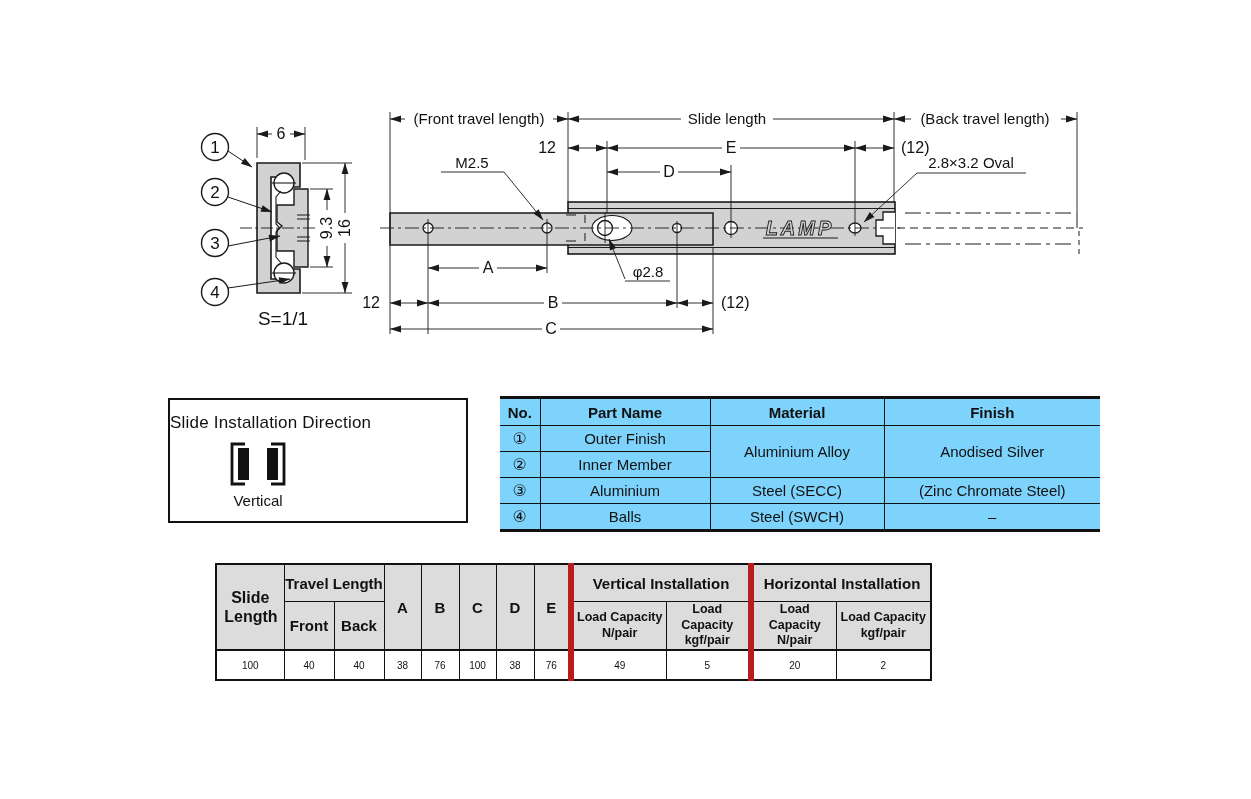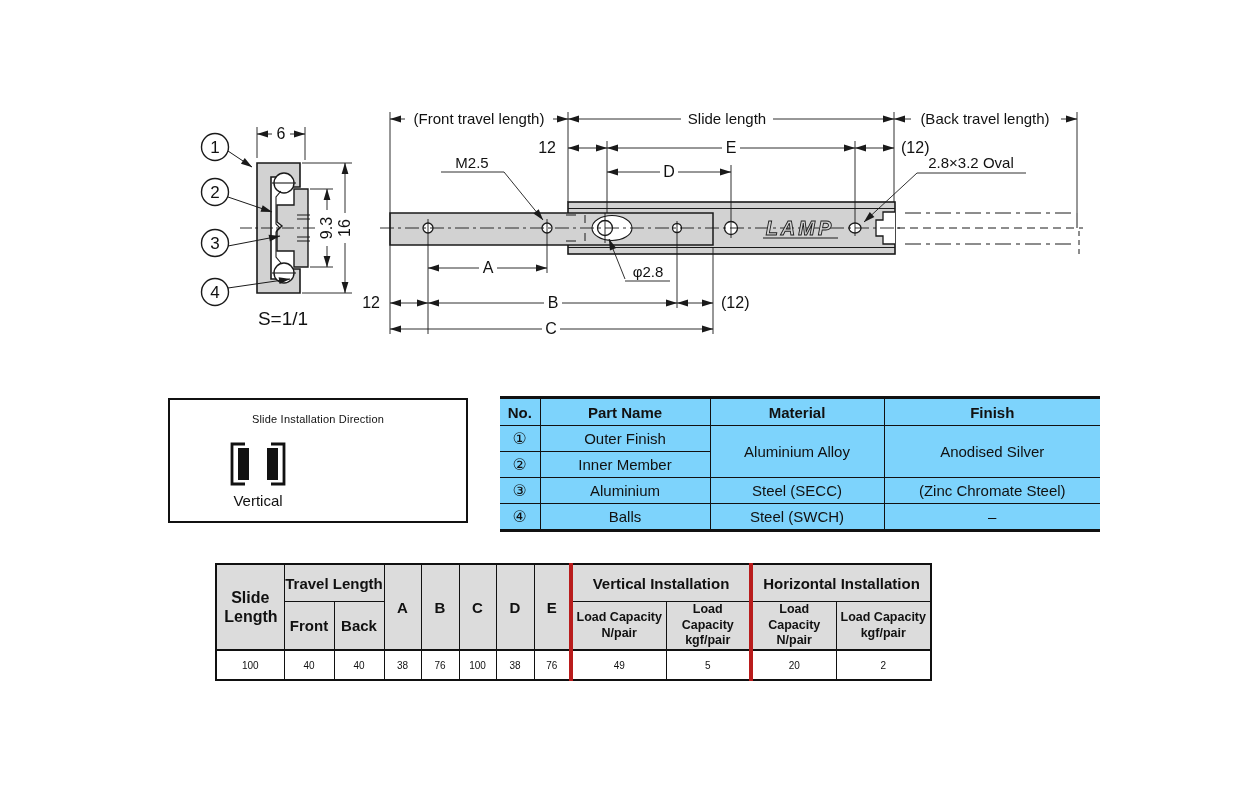--- a/index.html
+++ b/index.html
@@ -3,22 +3,22 @@
 <meta charset="utf-8">
 <style>
   html,body{margin:0;padding:0;background:#fff;}
   #page{position:relative;width:1251px;height:799px;background:#fff;overflow:hidden;
         font-family:"Liberation Sans","DejaVu Sans",sans-serif;color:#111;}
   #drawing{position:absolute;left:0;top:0;pointer-events:none;z-index:1;}
 
   
   #inst-box{position:absolute;left:168px;top:398px;width:300px;height:125px;
             border:2px solid #111;box-sizing:border-box;background:#fff;z-index:2;}
-  #inst-title{position:absolute;left:0;top:13px;width:100%;text-align:center;
-              font-size:11px;letter-spacing:0.2px;}
+  #inst-title{position:absolute;left:0;top:13px;width:100%;
+              font-size:17px;letter-spacing:0.2px;}
   .inst-col{position:absolute;top:42px;text-align:center;}
   #inst-col-v{left:36px;width:104px;}
   #inst-col-h{left:158px;width:112px;}
   .inst-icon{display:block;margin:0 auto;}
   .inst-label{display:block;margin-top:6px;font-size:15px;}
 
   
   #parts{position:absolute;left:500px;top:396px;z-index:2;border-collapse:collapse;
          table-layout:fixed;border-top:3px solid #111;border-bottom:3px solid #111;
          font-size:15px;}
@@ -32,21 +32,21 @@
   
   #spec{position:absolute;left:215px;top:563px;z-index:2;border-collapse:collapse;
         table-layout:fixed;border:2.5px solid #111;font-size:15px;}
   #spec th,#spec td{border:1px solid #111;text-align:center;vertical-align:middle;
         padding:0;overflow:hidden;}
   #spec th{background:#dcdcdc;font-weight:bold;}
   #spec tr.h1 th{height:36px;}
   #spec tr.h2 th{height:47px;}
   #spec tr.data td{height:28px;border-top:2.5px solid #111;background:#fff;
         font-size:10px;}
-  #spec th.grp,#spec td.grp{border-left:4px solid #b91c1c;}
+  #spec th.grp,#spec td.grp{border-left:6px solid #b91c1c;}
   .lc{font-size:12.5px;line-height:1.25;display:block;}
   #spec .sl{font-size:16px;line-height:1.2;display:inline-block;width:52px;}
 </style>
 </head>
 <body>
 
 <div id="page">
 
 <svg id="drawing" width="1251" height="799" viewBox="0 0 1251 799">
   <defs>

